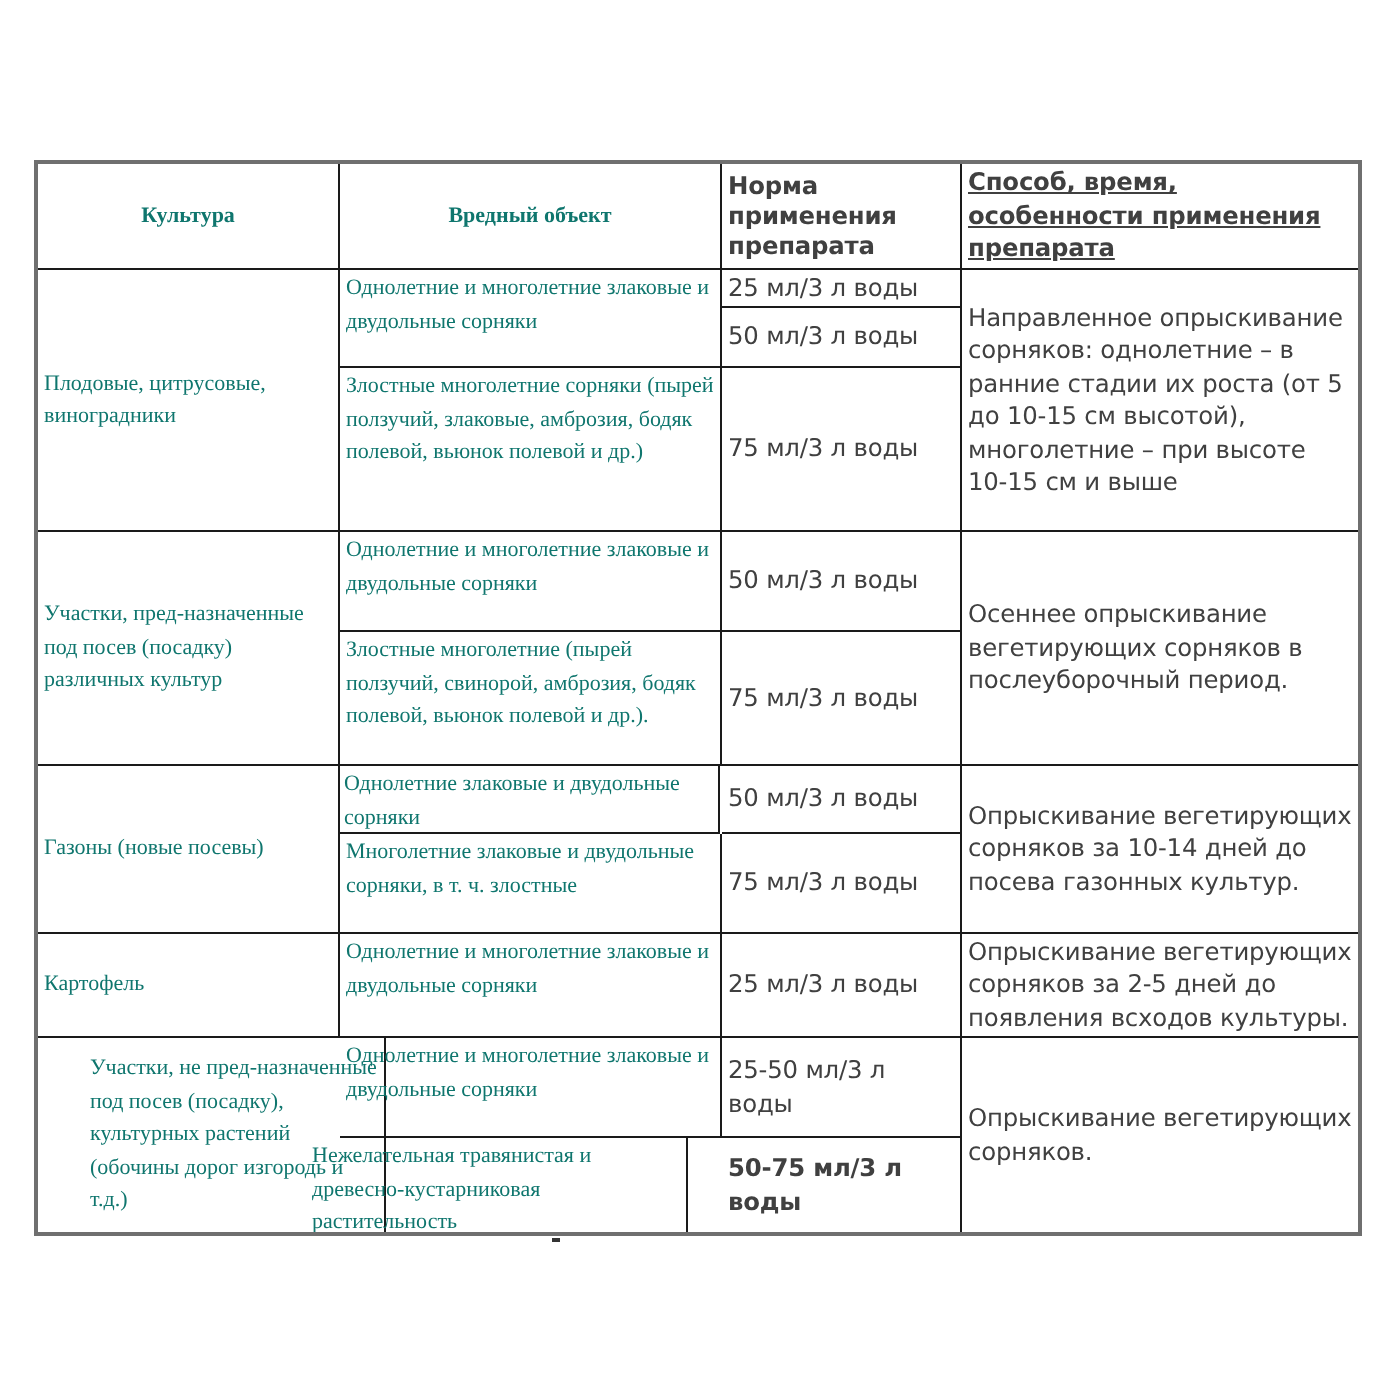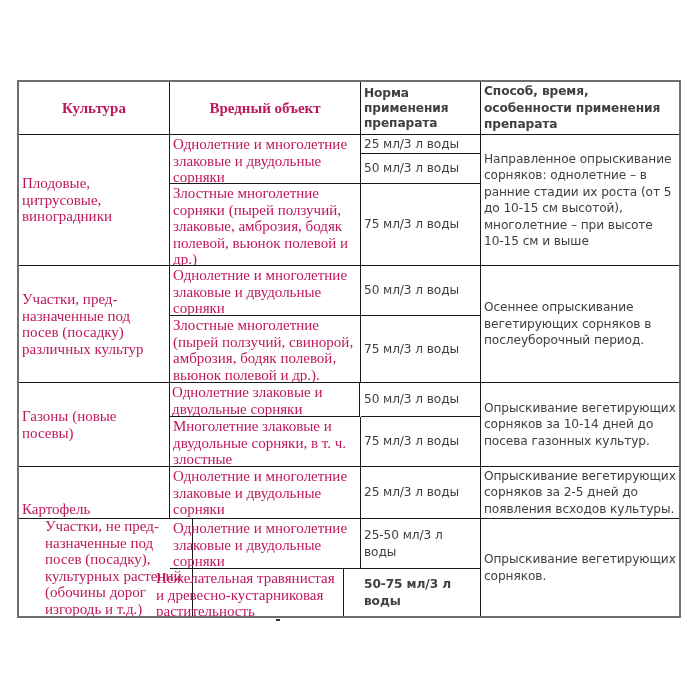--- a/index.html
+++ b/index.html
@@ -5,21 +5,21 @@
   html, body { margin:0; padding:0; background:#ffffff; }
   body { width:700px; height:700px; position:relative; overflow:hidden; }
   .tbl {
     position:absolute; left:17px; top:80px; width:664px; height:538px;
     border:2px solid #6f6f6f; box-sizing:border-box;
   }
   .cell {
     position:absolute; box-sizing:border-box;
     border-right:1.5px solid #1a1a1a; border-bottom:1.5px solid #1a1a1a;
     padding:1px 3px; overflow:hidden;
-    font-size:15px; line-height:16.5px; color:#be185d;
+    font-size:11px; line-height:16.5px; color:#0f766e;
   }
   .serif { font-family:"Liberation Serif", serif; }
   .sans { font-family:"DejaVu Sans", sans-serif; font-size:12.2px; line-height:16.5px; color:#404040; letter-spacing:-0.1px; }
   .hdr { font-weight:bold; }
   .vc { display:flex; flex-direction:column; justify-content:center; }
   .center { text-align:center; align-items:center; }
   .noright { border-right:none; }
   .nobottom { border-bottom:none; }
   .tick { position:absolute; left:276px; top:619px; width:4px; height:2px; background:#333; }
 </style>
@@ -30,21 +30,21 @@
 
   <div class="cell serif hdr vc center" style="left:0;top:0;width:151px;height:53px;">
       <span>Культура</span>
     </div>
   <div class="cell serif hdr vc center" style="left:151px;top:0;width:191px;height:53px;">
       <span>Вредный объект</span>
     </div>
   <div class="cell sans hdr vc" style="left:342px;top:0;width:120px;height:53px;line-height:15px;">
       <span>Норма применения препарата</span>
     </div>
-  <div class="cell sans hdr vc noright" style="left:462px;top:0;width:198px;height:53px;">
+  <div class="cell sans hdr vc noright" style="left:462px;top:0;width:198px;height:53px;text-decoration:underline;">
       <span>Способ, время, особенности применения препарата</span>
     </div>
 
   <div class="cell serif vc" style="left:0;top:53px;width:151px;height:131px;">
       <span>Плодовые, цитрусовые, виноградники</span>
     </div>
   <div class="cell serif" style="left:151px;top:53px;width:191px;height:49px;"><span>Однолетние и многолетние злаковые и двудольные сорняки</span></div>
   <div class="cell sans vc" style="left:342px;top:53px;width:120px;height:19px;">
       <span>25 мл/3 л воды</span>
     </div>
@@ -82,21 +82,21 @@
       <span>50 мл/3 л воды</span>
     </div>
   <div class="cell serif" style="left:151px;top:335px;width:191px;height:50px;"><span>Многолетние злаковые и двудольные сорняки, в т. ч. злостные</span></div>
   <div class="cell sans vc" style="left:342px;top:335px;width:120px;height:50px;">
       <span>75 мл/3 л воды</span>
     </div>
   <div class="cell sans vc noright" style="left:462px;top:301px;width:198px;height:84px;">
       <span>Опрыскивание вегетирующих сорняков за 10-14 дней до посева газонных культур.</span>
     </div>
 
-  <div class="cell serif vc" style="left:0;top:385px;width:151px;height:52px;justify-content:flex-end;">
+  <div class="cell serif vc" style="left:0;top:385px;width:151px;height:52px;">
       <span>Картофель</span>
     </div>
   <div class="cell serif" style="left:151px;top:385px;width:191px;height:52px;"><span>Однолетние и многолетние злаковые и двудольные сорняки</span></div>
   <div class="cell sans vc" style="left:342px;top:385px;width:120px;height:52px;">
       <span>25 мл/3 л воды</span>
     </div>
   <div class="cell sans vc noright" style="left:462px;top:385px;width:198px;height:52px;">
       <span>Опрыскивание вегетирующих сорняков за 2-5 дней до появления всходов культуры.</span>
     </div>
 

